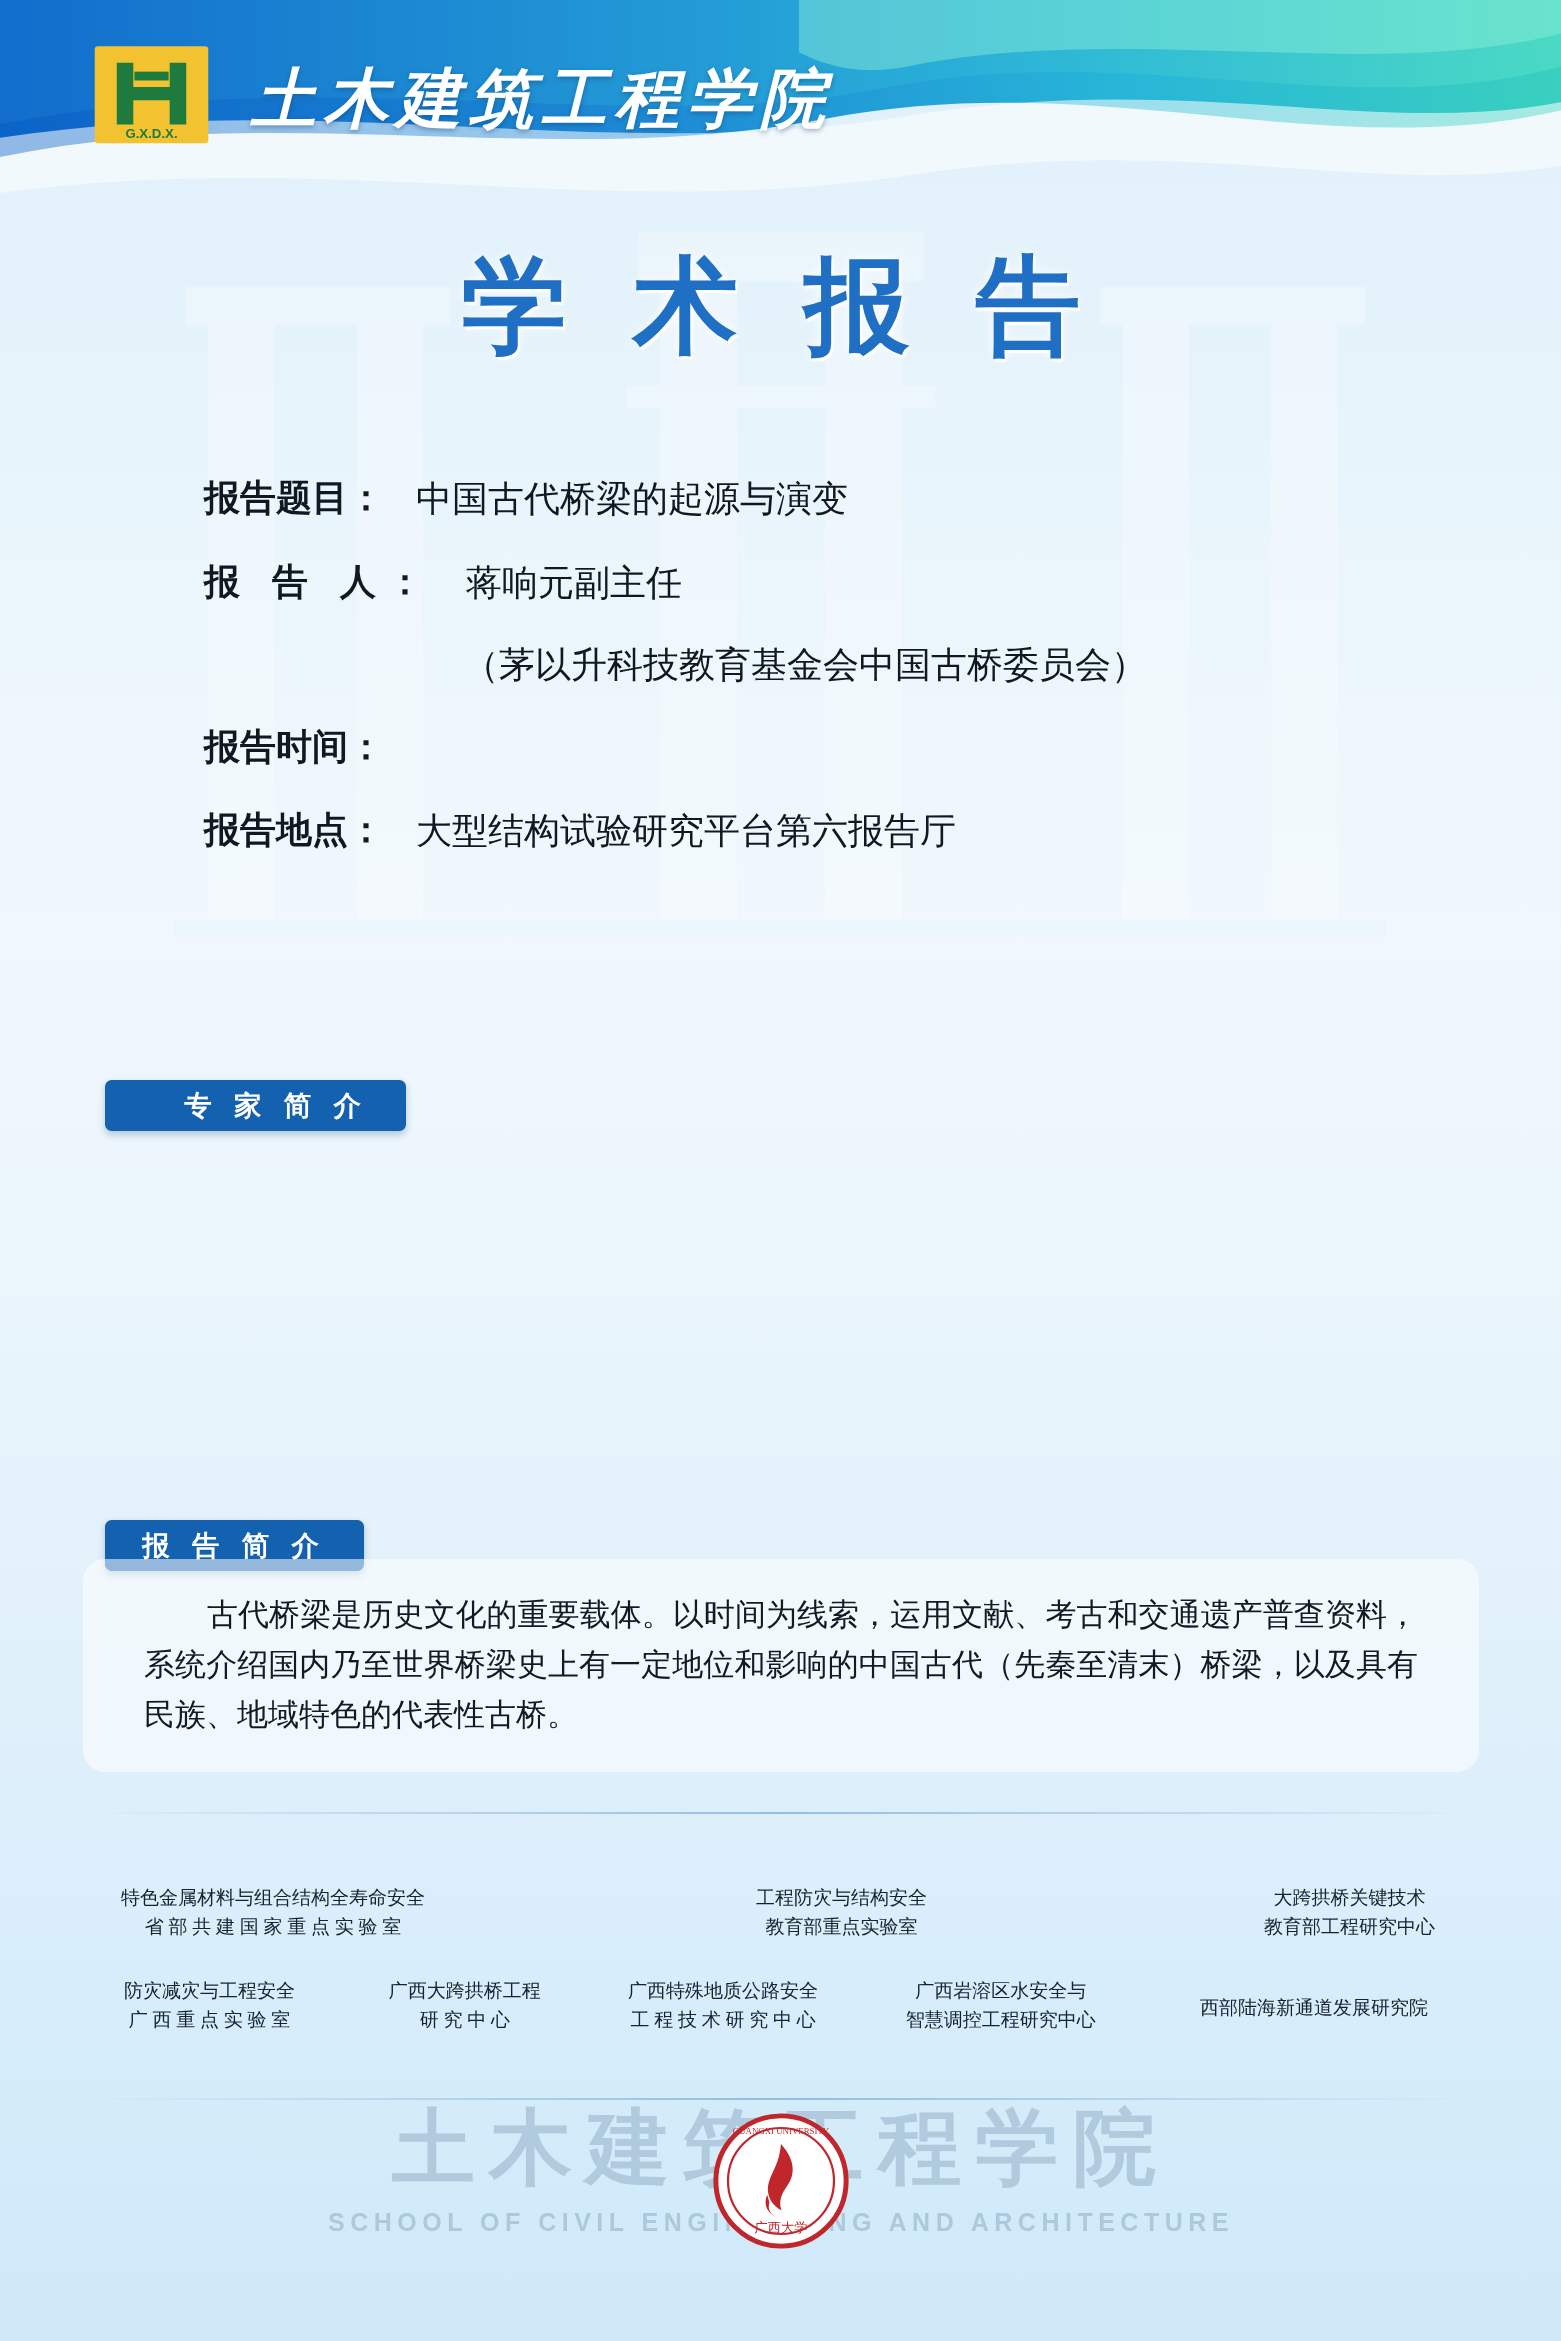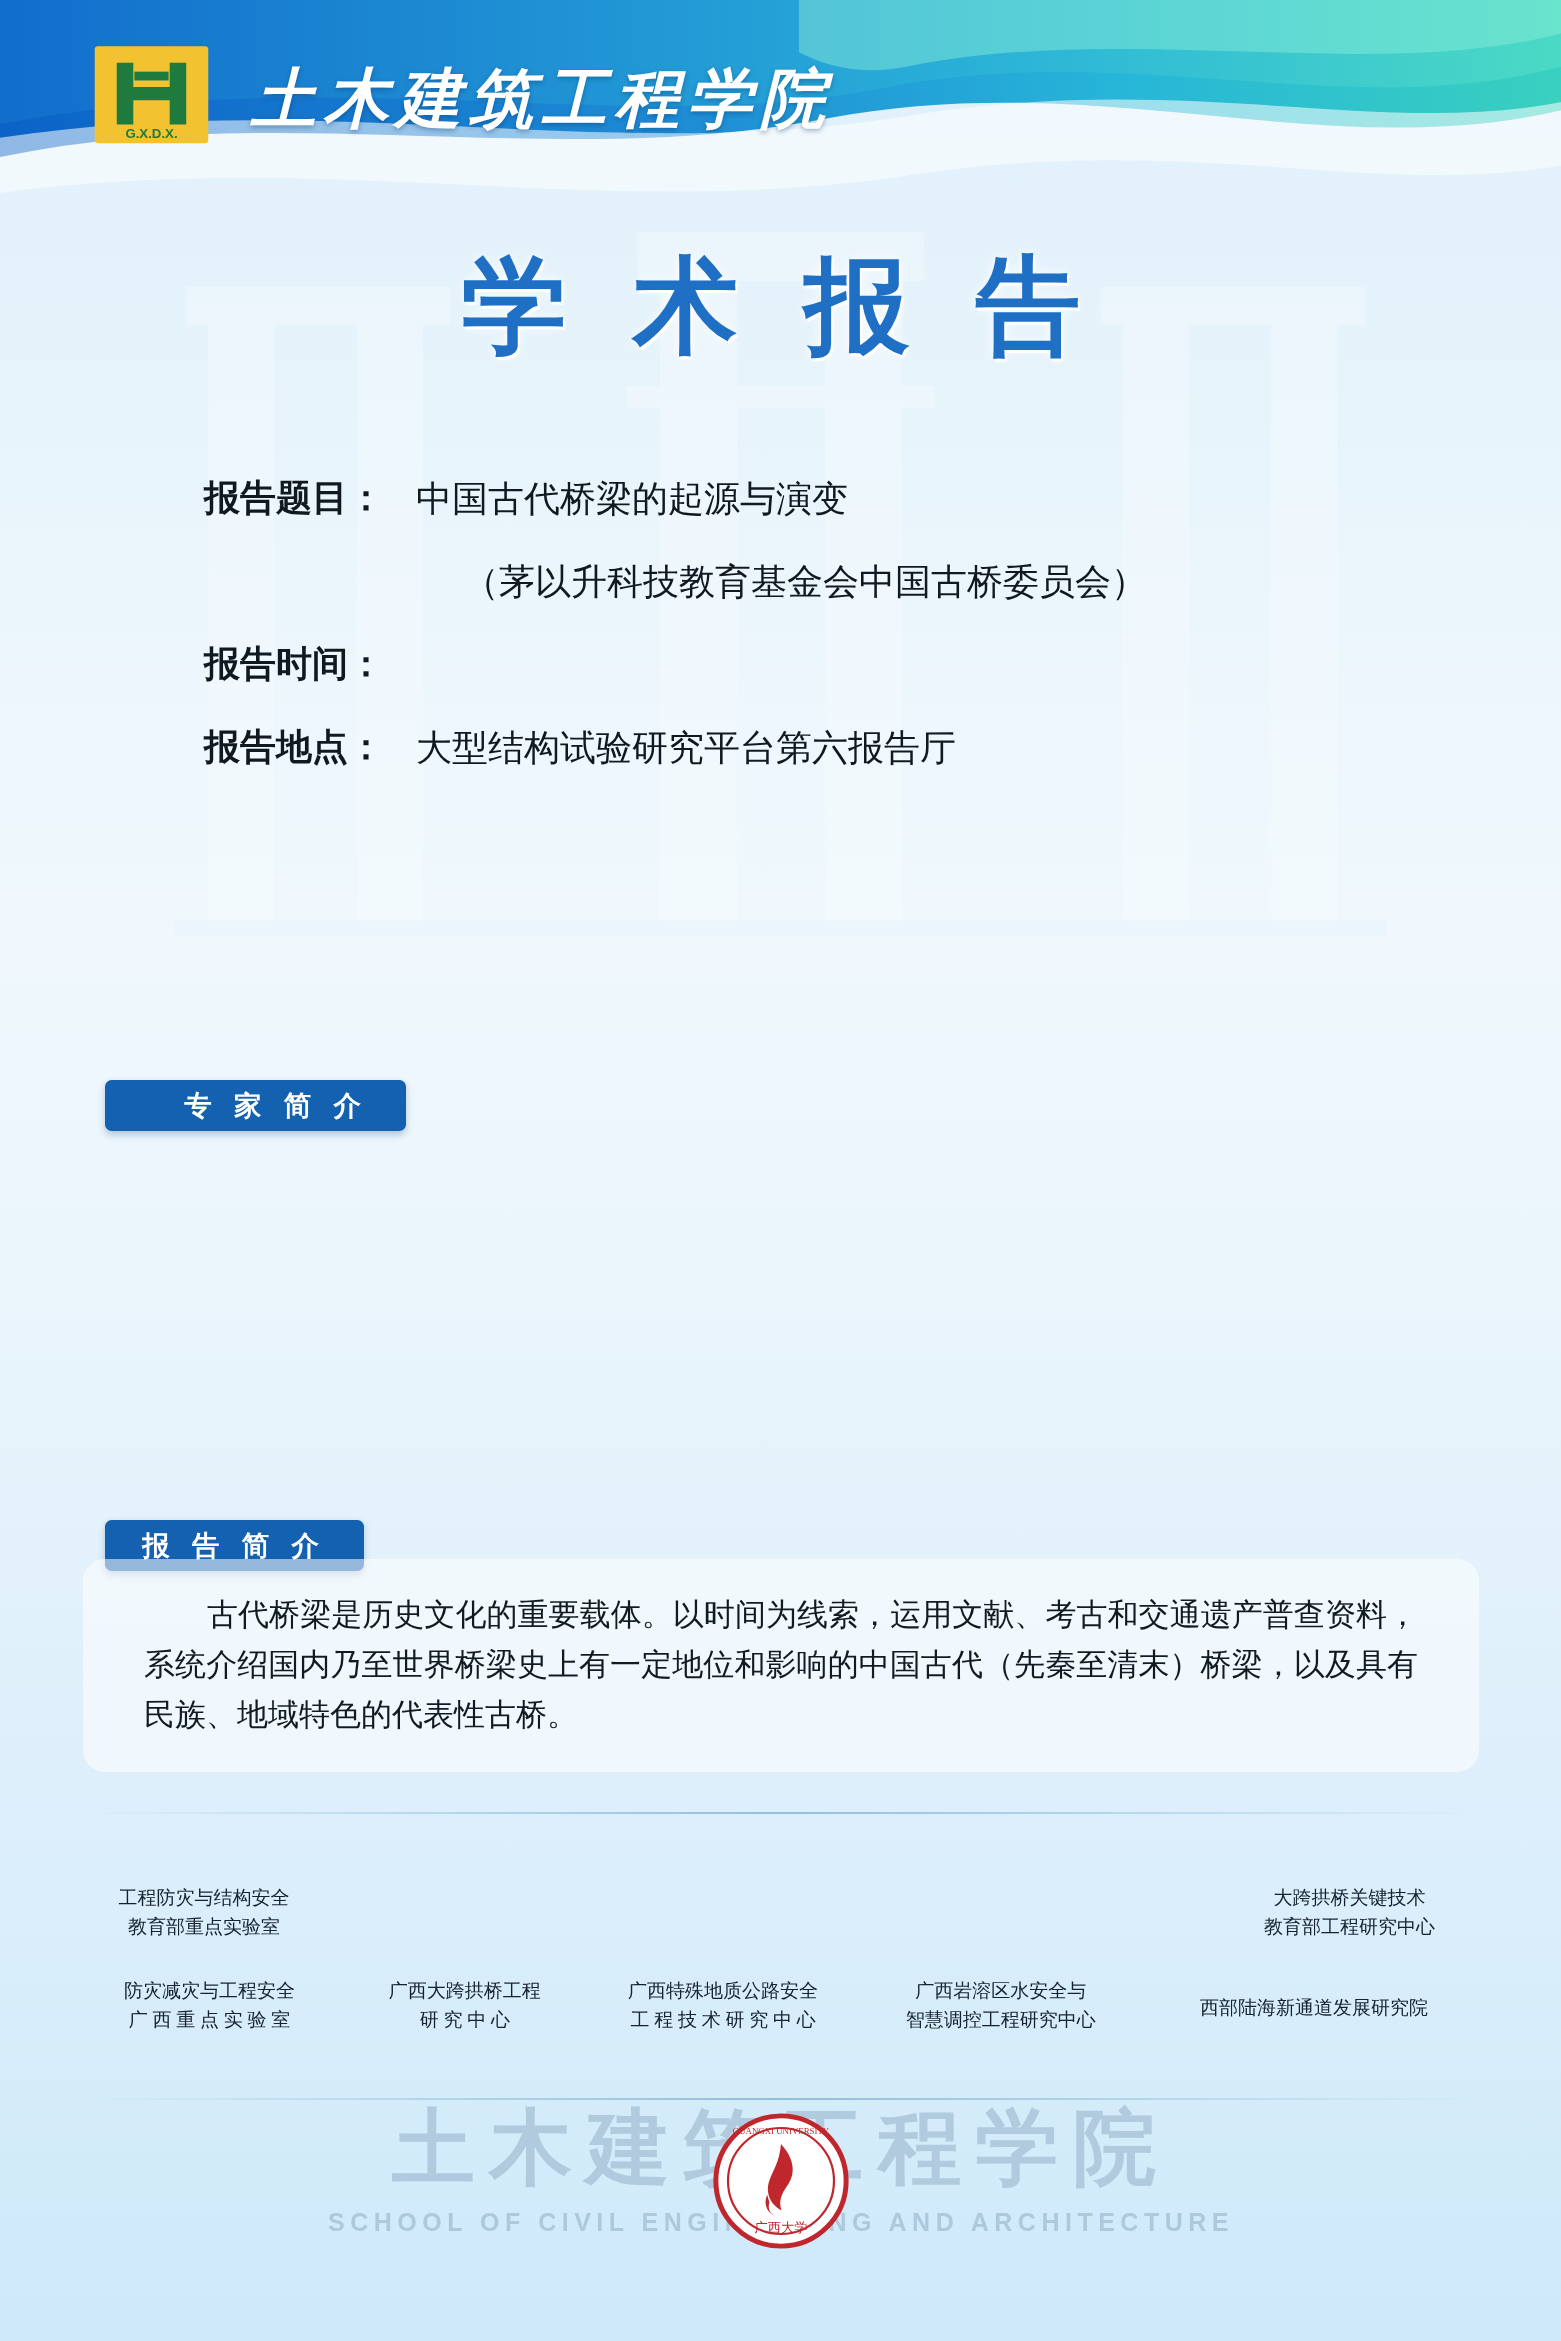--- a/index.html
+++ b/index.html
@@ -303,20 +303,24 @@
   </div>
 
   <div class="main-title">学 术 报 告</div>
 
   <div class="info">
     <div class="info-row">
       <span class="info-label">报告题目：</span>
       <span class="info-value">中国古代桥梁的起源与演变</span>
     </div>
 
+    <div class="info-row">
+      <span class="info-label spaced">报 告 人：</span>
+      <span class="info-value">蒋响元副主任</span>
+    </div>
     <div class="info-sub">（茅以升科技教育基金会中国古桥委员会）</div>
 
     <div class="info-row">
       <span class="info-label">报告时间：</span>
     </div>
 
     <div class="info-row">
       <span class="info-label">报告地点：</span>
       <span class="info-value">大型结构试验研究平台第六报告厅</span>
     </div>
@@ -326,20 +330,22 @@
 
   <div class="panel-title" style="top:1520px;">报 告 简 介</div>
   <div class="panel" style="top:1559px; min-height:209px;">
     <div class="panel-body">古代桥梁是历史文化的重要载体。以时间为线索，运用文献、考古和交通遗产普查资料，系统介绍国内乃至世界桥梁史上有一定地位和影响的中国古代（先秦至清末）桥梁，以及具有民族、地域特色的代表性古桥。</div>
   </div>
 
   <div class="labs-area">
     <div class="labs-divider" style="top:0px;"></div>
 
     <div class="labs-row" style="top:72px;">
+      <div class="lab-item" style="width:380px;">特色金属材料与组合结构全寿命安全
+省 部 共 建 国 家 重 点 实 验 室</div>
       <div class="lab-item" style="width:242px;">工程防灾与结构安全
 教育部重点实验室</div>
       <div class="lab-item" style="width:259px;">大跨拱桥关键技术
 教育部工程研究中心</div>
     </div>
 
     <div class="labs-row" style="top:165px;">
       <div class="lab-item" style="width:253px;">防灾减灾与工程安全
 广 西 重 点 实 验 室</div>
       <div class="lab-item" style="width:220px;">广西大跨拱桥工程

